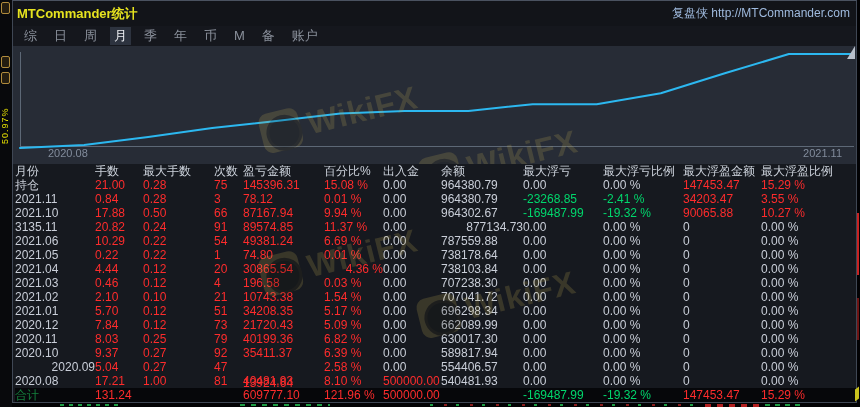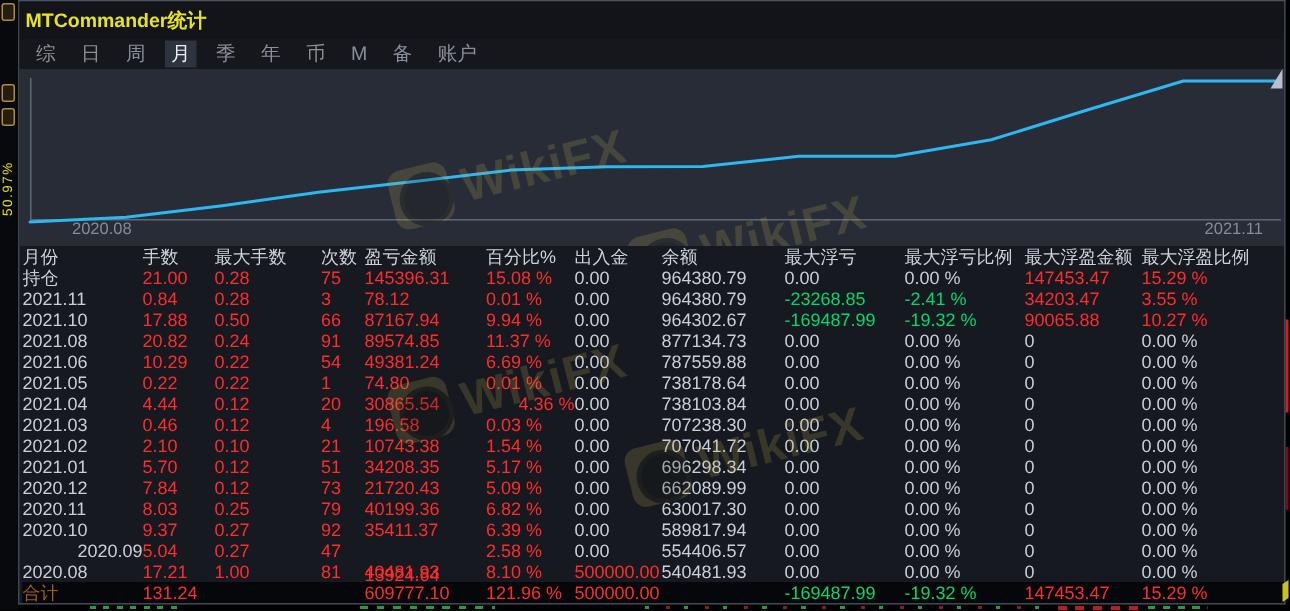--- a/index.html
+++ b/index.html
@@ -67,20 +67,21 @@
     <div class="mini-box" style="top:2px"></div>
     <div class="mini-box" style="top:56px"></div>
     <div class="mini-box" style="top:72px"></div>
     <div id="strip-vtext">50.97%</div>
   </div>
 
   <div id="win">
 
     <div id="titlebar">
       <span id="title">MTCommander统计</span>
+      <span id="brand">复盘侠 http://MTCommander.com</span>
     </div>
 
     <div id="menubar">
         <div class="menu-item">综</div>
         <div class="menu-item">日</div>
         <div class="menu-item">周</div>
         <div class="menu-item active">月</div>
         <div class="menu-item">季</div>
         <div class="menu-item">年</div>
         <div class="menu-item">币</div>
@@ -156,28 +157,28 @@
             <div class="cell c3" style="color: rgb(254, 44, 44);">66</div>
             <div class="cell c4" style="color: rgb(254, 44, 44);">87167.94</div>
             <div class="cell c5" style="color: rgb(254, 44, 44);">9.94 %</div>
             <div class="cell c6" style="color: rgb(201, 206, 216);">0.00</div>
             <div class="cell c7" style="color: rgb(201, 206, 216);">964302.67</div>
             <div class="cell c8" style="color: rgb(0, 215, 108);">-169487.99</div>
             <div class="cell c9" style="color: rgb(0, 215, 108);">-19.32 %</div>
             <div class="cell c10" style="color: rgb(254, 44, 44);">90065.88</div>
             <div class="cell c11" style="color: rgb(254, 44, 44);">10.27 %</div>
           </div><div class="trow">
-            <div class="cell c0" style="color: rgb(201, 206, 216);">2021.08</div>
+            <div class="cell c0" style="color: rgb(201, 206, 216);">3135.11</div>
             <div class="cell c1" style="color: rgb(254, 44, 44);">20.82</div>
             <div class="cell c2" style="color: rgb(254, 44, 44);">0.24</div>
             <div class="cell c3" style="color: rgb(254, 44, 44);">91</div>
             <div class="cell c4" style="color: rgb(254, 44, 44);">89574.85</div>
             <div class="cell c5" style="color: rgb(254, 44, 44);">11.37 %</div>
             <div class="cell c6" style="color: rgb(201, 206, 216);">0.00</div>
-            <div class="cell c7" style="color: rgb(201, 206, 216);">877134.73</div>
+            <div class="cell c7" style="color: rgb(201, 206, 216); text-align: right;">877134.73</div>
             <div class="cell c8" style="color: rgb(201, 206, 216);">0.00</div>
             <div class="cell c9" style="color: rgb(201, 206, 216);">0.00 %</div>
             <div class="cell c10" style="color: rgb(201, 206, 216);">0</div>
             <div class="cell c11" style="color: rgb(201, 206, 216);">0.00 %</div>
           </div><div class="trow">
             <div class="cell c0" style="color: rgb(201, 206, 216);">2021.06</div>
             <div class="cell c1" style="color: rgb(254, 44, 44);">10.29</div>
             <div class="cell c2" style="color: rgb(254, 44, 44);">0.22</div>
             <div class="cell c3" style="color: rgb(254, 44, 44);">54</div>
             <div class="cell c4" style="color: rgb(254, 44, 44);">49381.24</div>
@@ -312,21 +313,21 @@
             <div class="cell c3" style="color: rgb(254, 44, 44);">81</div>
             <div class="cell c4" style="color: rgb(254, 44, 44);">40481.93</div>
             <div class="cell c5" style="color: rgb(254, 44, 44);">8.10 %</div>
             <div class="cell c6" style="color: rgb(254, 44, 44);">500000.00</div>
             <div class="cell c7" style="color: rgb(201, 206, 216);">540481.93</div>
             <div class="cell c8" style="color: rgb(201, 206, 216);">0.00</div>
             <div class="cell c9" style="color: rgb(201, 206, 216);">0.00 %</div>
             <div class="cell c10" style="color: rgb(201, 206, 216);">0</div>
             <div class="cell c11" style="color: rgb(201, 206, 216);">0.00 %</div>
           </div><div class="trow total">
-            <div class="cell c0" style="color: #a16207;">合计</div>
+            <div class="cell c0" style="color: #15803d;">合计</div>
             <div class="cell c1" style="color: rgb(254, 44, 44);">131.24</div>
             <div class="cell c2"></div>
             <div class="cell c3"></div>
             <div class="cell c4" style="color: rgb(254, 44, 44);">609777.10</div>
             <div class="cell c5" style="color: rgb(254, 44, 44);">121.96 %</div>
             <div class="cell c6" style="color: rgb(254, 44, 44);">500000.00</div>
             <div class="cell c7"></div>
             <div class="cell c8" style="color: rgb(0, 215, 108);">-169487.99</div>
             <div class="cell c9" style="color: rgb(0, 215, 108);">-19.32 %</div>
             <div class="cell c10" style="color: rgb(254, 44, 44);">147453.47</div>

